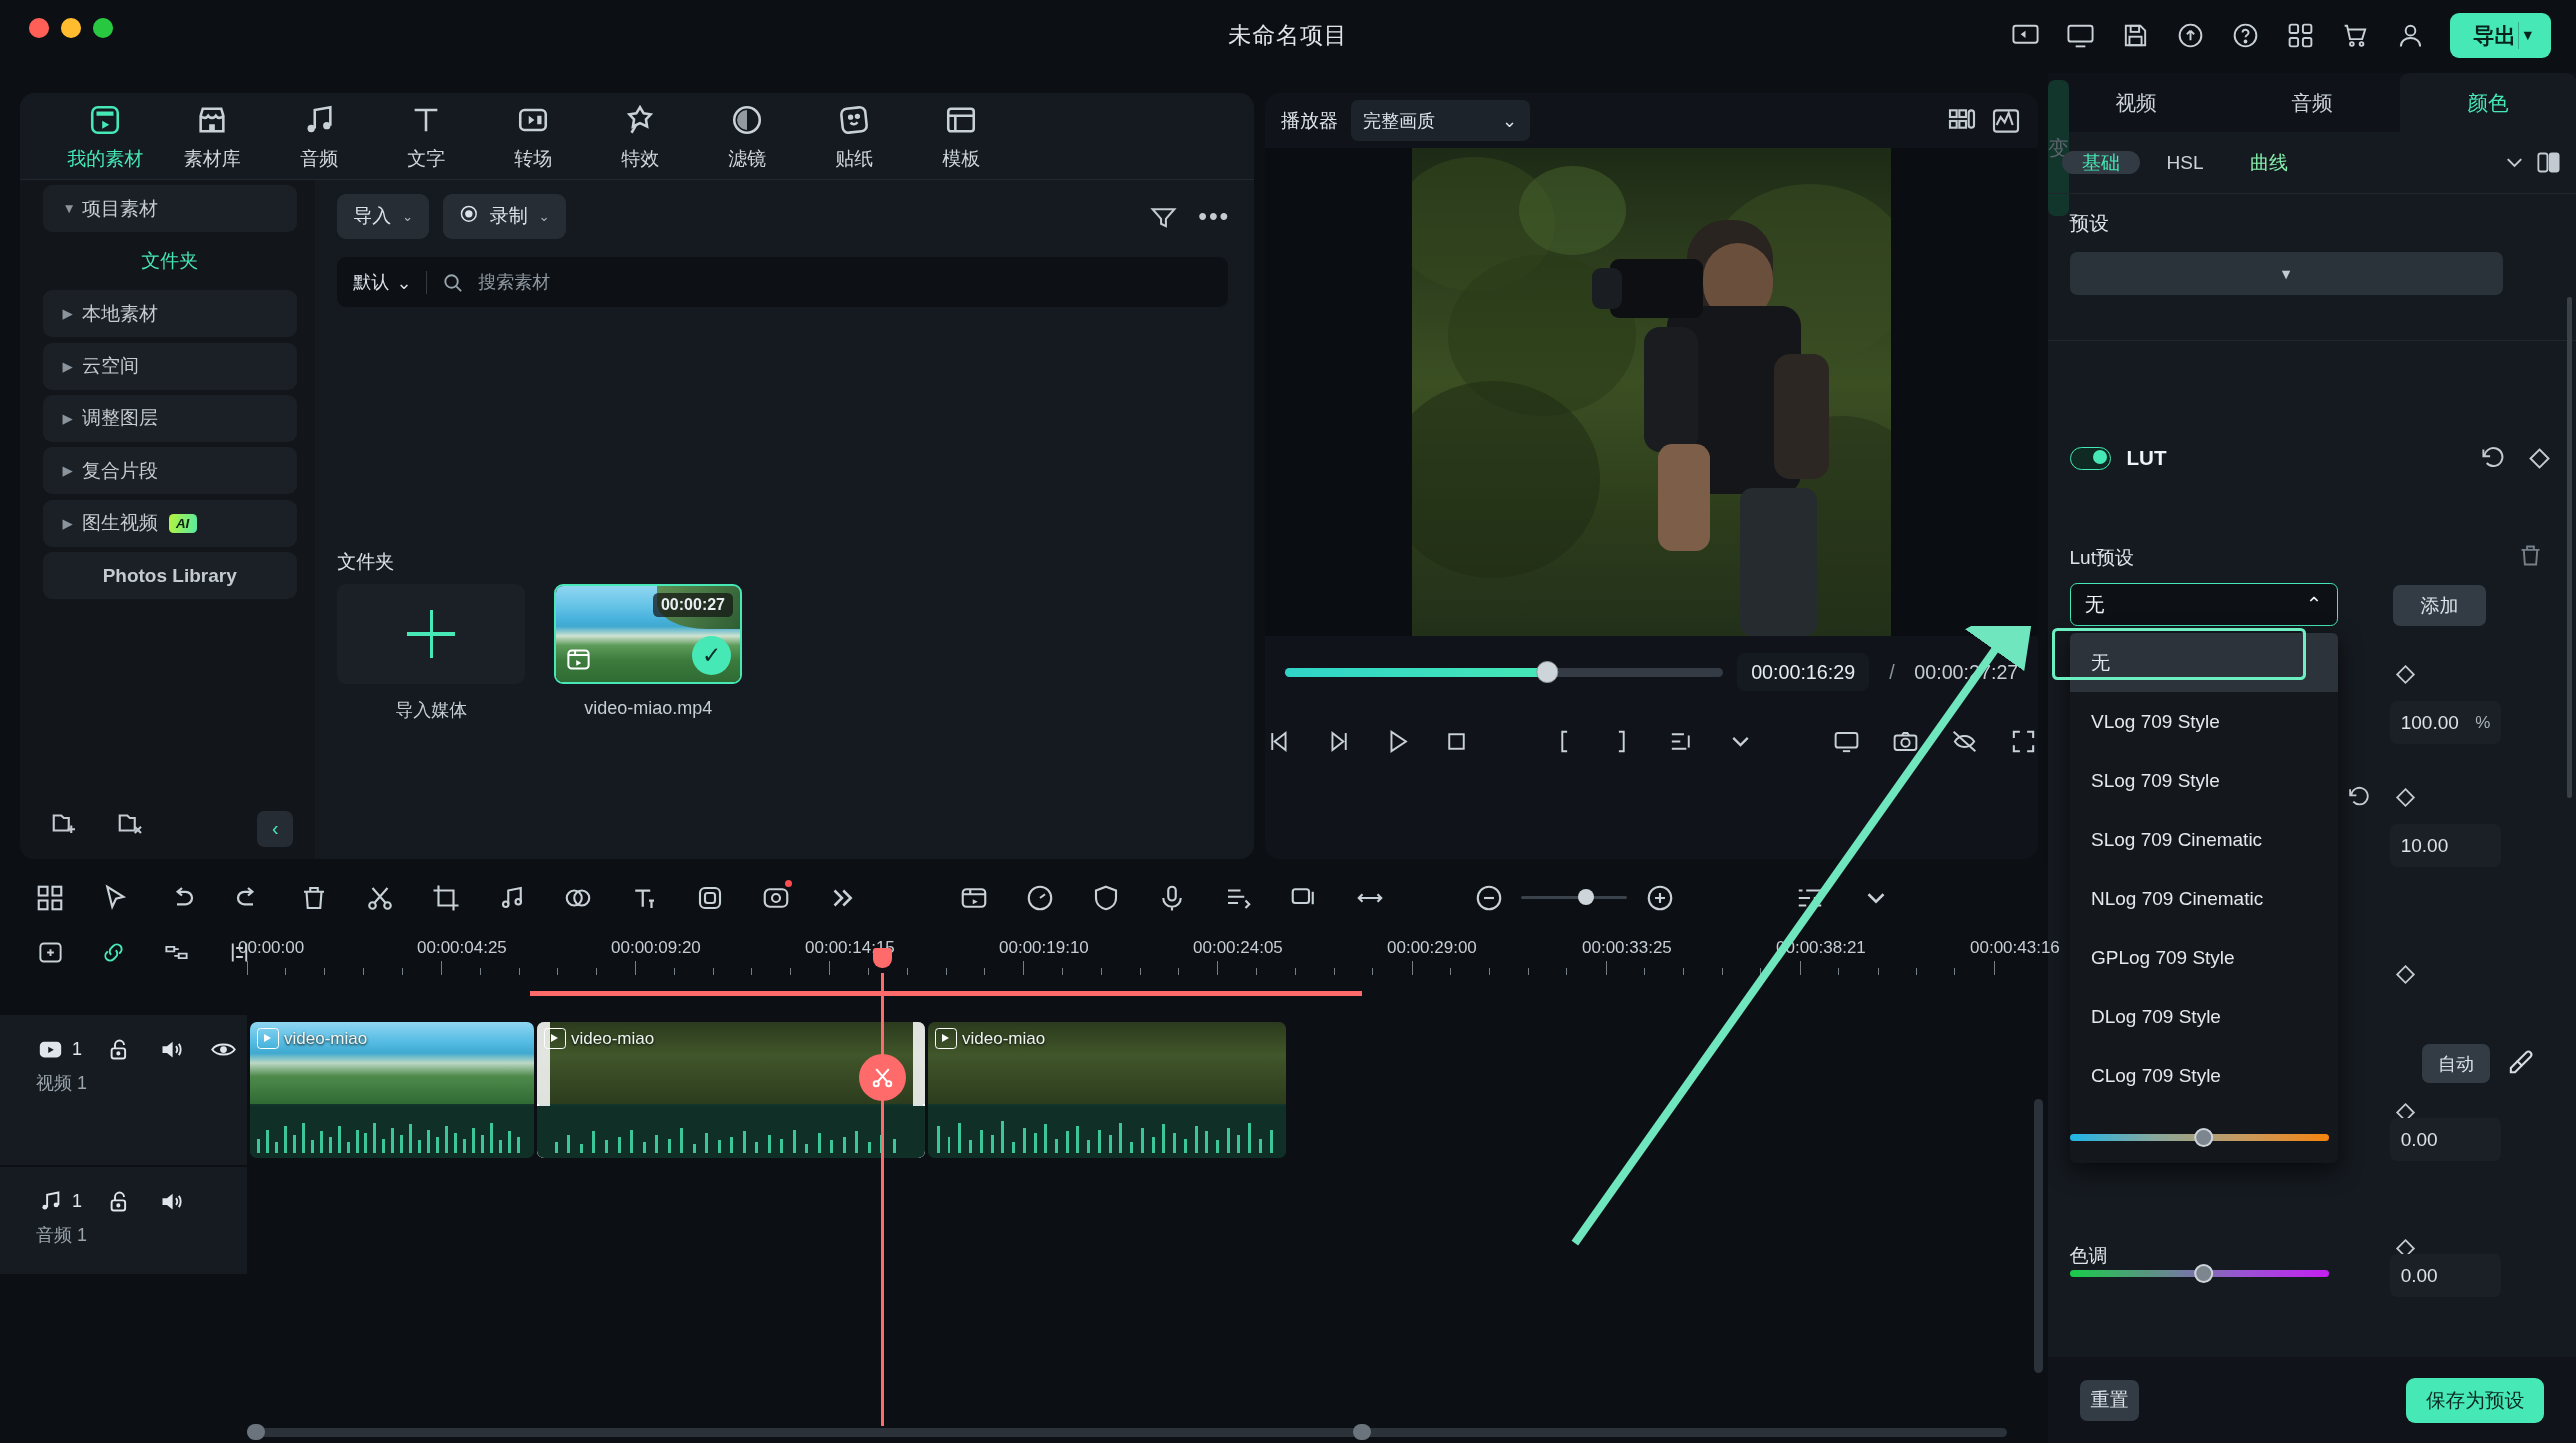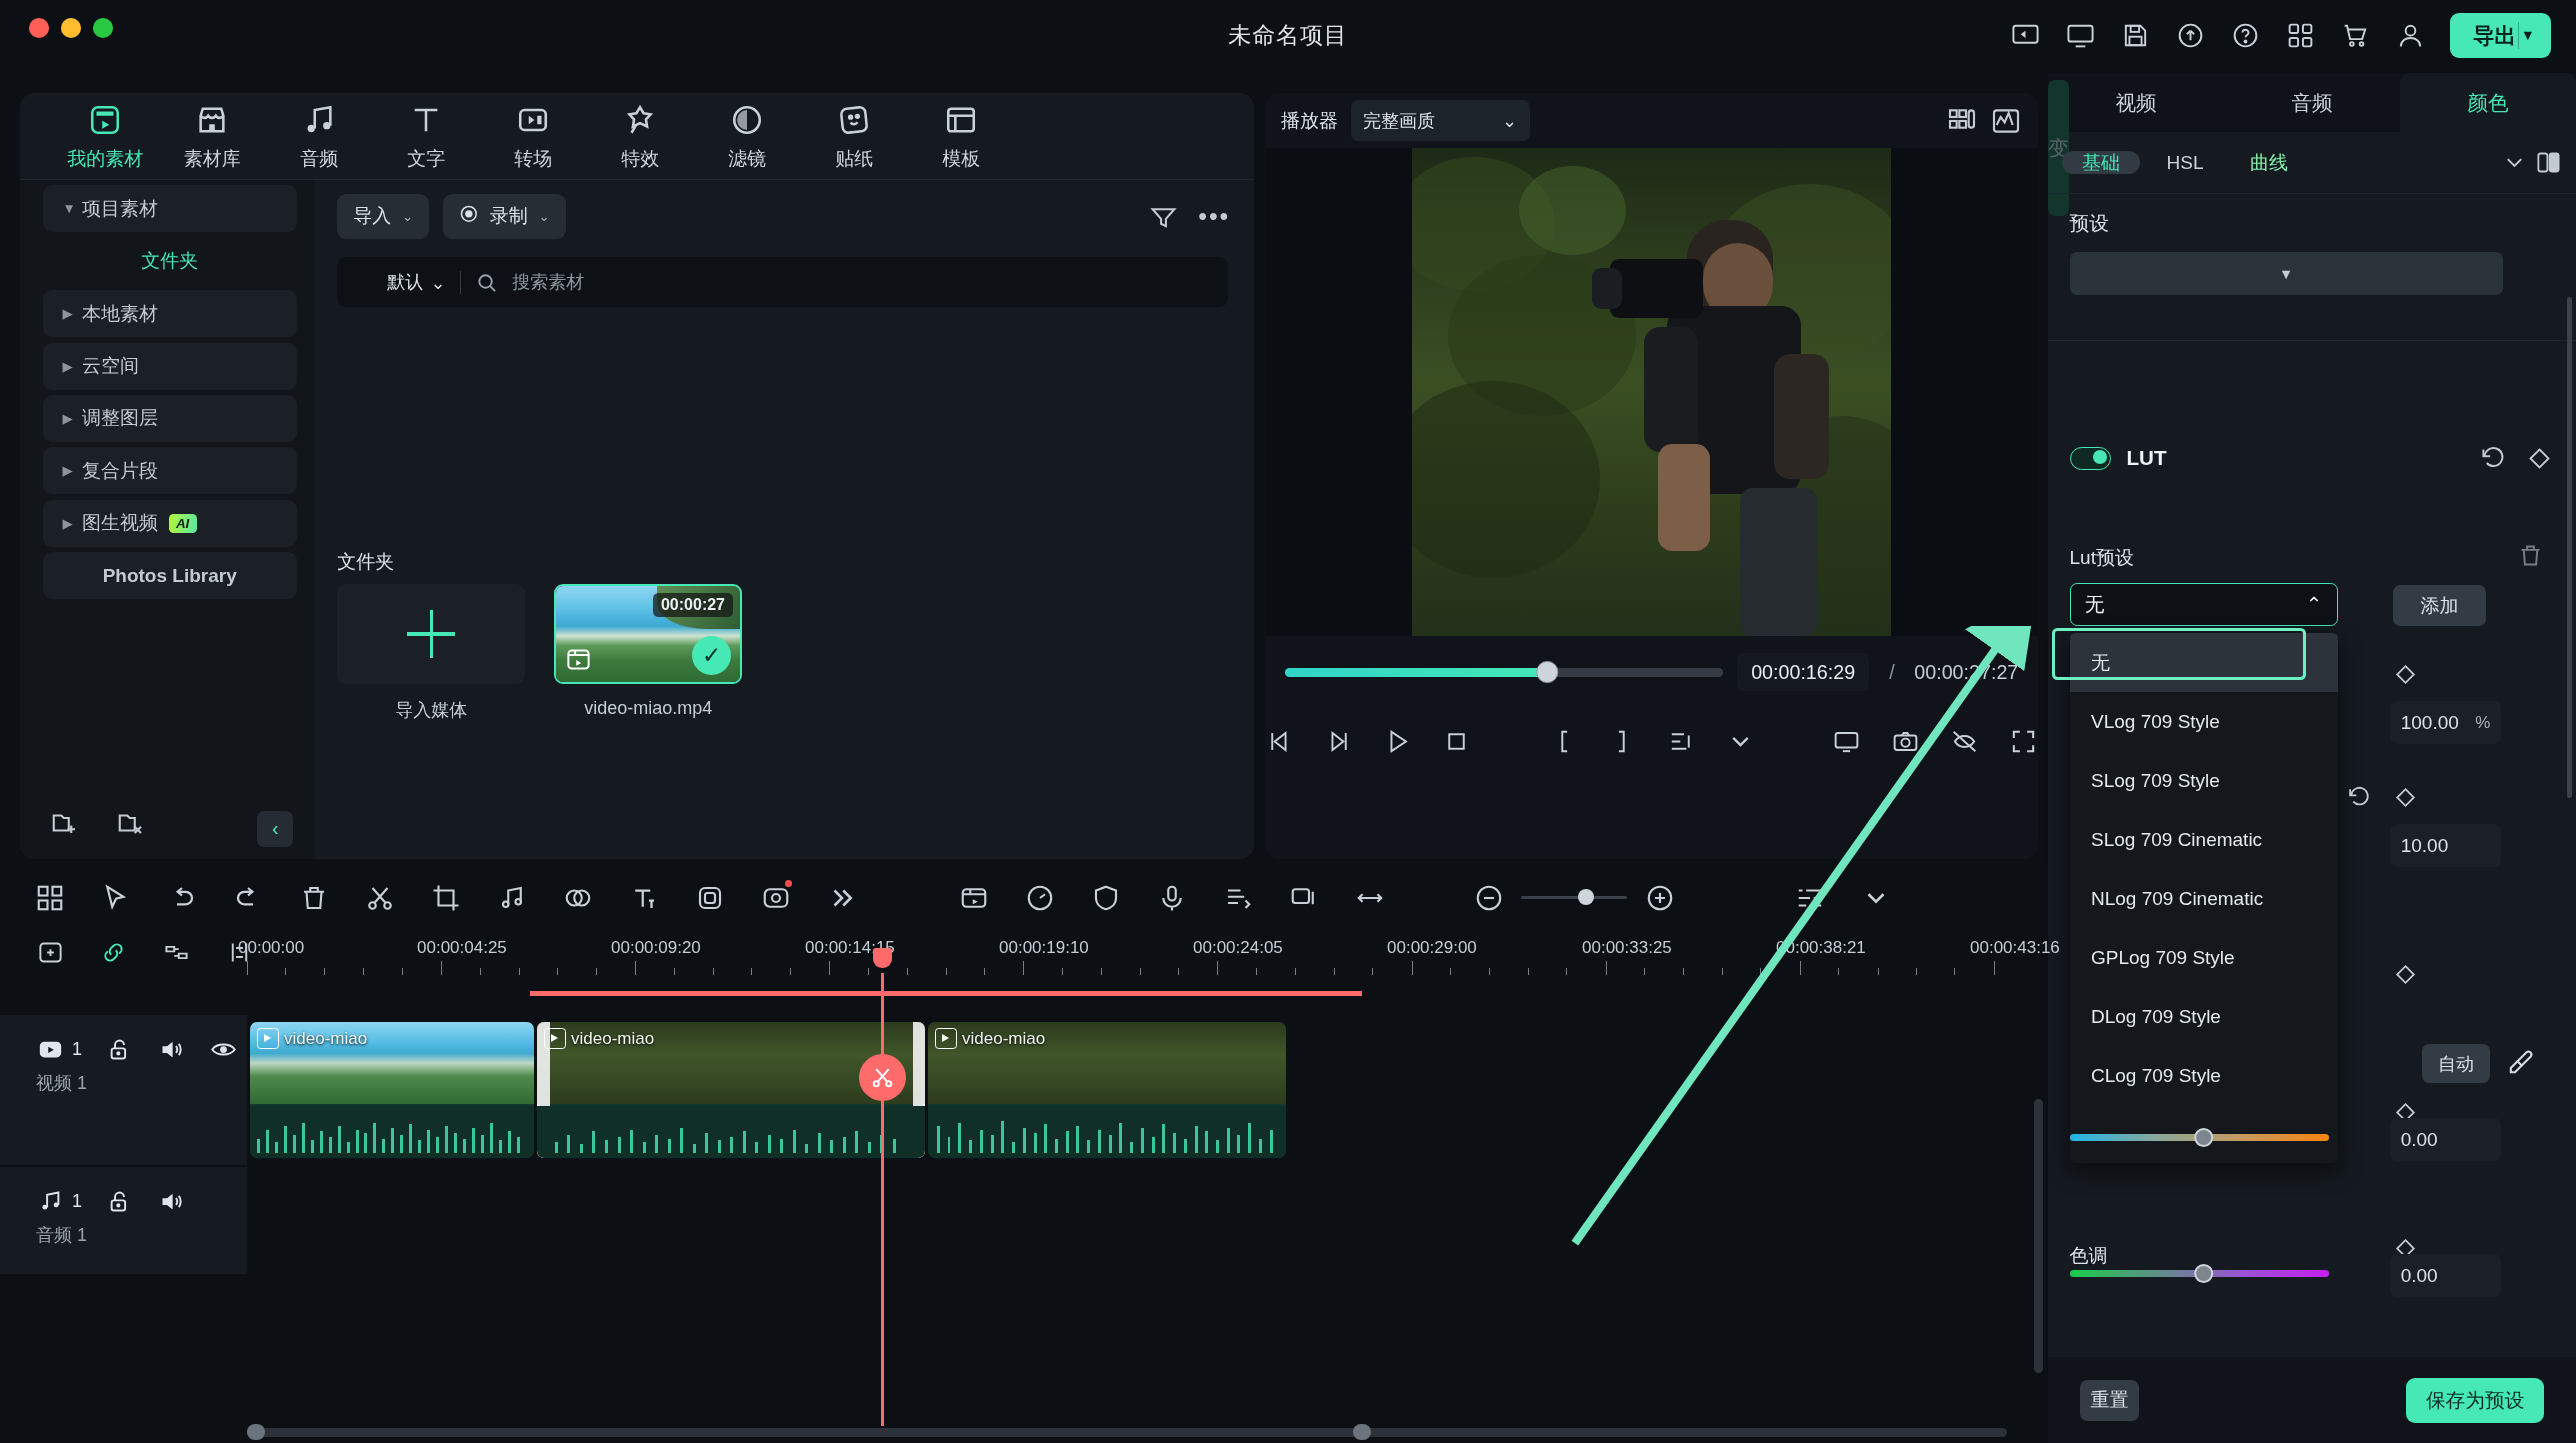--- a/index.html
+++ b/index.html
@@ -59,21 +59,21 @@
   .brow-top{ position:absolute; left:0; top:0; width:100%; height:72px; display:flex; align-items:center; padding:0 21.5px; gap:14.3px;}
   .pill{ height:45px; border-radius:9px; background:#262d35; display:flex; align-items:center; gap:10.7px;
     padding:0 16px; font-size:19px; color:#dbe2e8; cursor:pointer;}
   .pill .cv{ font-size:13.4px; color:#aeb7be;}
   .spacer{ flex:1; }
   .brow-top .icb{ width:36px;height:36px; color:#c3cad1; display:flex;align-items:center;justify-content:center;}
   .brow-top .icb svg{ width:29px;height:29px;}
   .dots3{ font-size:25px; color:#c3cad1; letter-spacing:1.8px; line-height:1;}
   .searchrow{ position:absolute; left:21.5px; top:77px; width:891px; height:50px; background:#0d1116;
     border-radius:9px; display:flex; align-items:center; padding:0 16px; gap:14.3px;}
-  .searchrow .srt{ font-size:18px; color:#dbe2e8; display:flex; align-items:flex-end; gap:7.2px; cursor:pointer;margin-left:34px;}
+  .searchrow .srt{ font-size:18px; color:#dbe2e8; display:flex; align-items:flex-end; gap:7.2px; cursor:pointer;}
   .searchrow .vline{ width:0.9px; height:23px; background:#333b44;}
   .searchrow .si{ width:23px;height:23px; color:#9aa4ad;}
   .searchrow input{ background:transparent; border:none; outline:none; color:#dbe2e8; font-size:18px;
     font-family:inherit; width:626px;}
   .searchrow input::placeholder{ color:#8e979f;}
   .sec-title{ position:absolute; left:21.5px; top:369px; font-size:19px; color:#dde4ea;}
   .grid{ position:absolute; left:21.5px; top:404px; display:flex; gap:29px;}
   .card{ width:188px; }
   .card .thumb{ width:188px; height:100px; border-radius:9px; position:relative; overflow:hidden; cursor:pointer;}
   .card.add .thumb{ background:#1b2026; display:flex; align-items:center; justify-content:center;}

